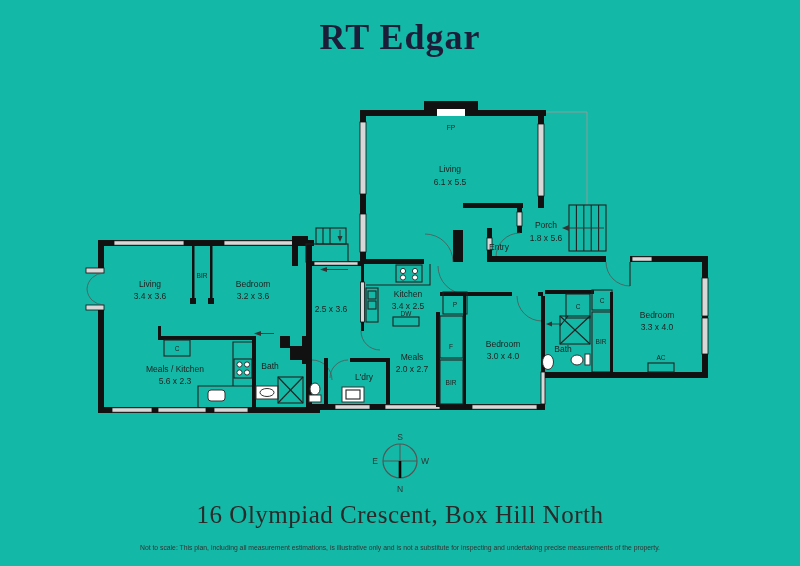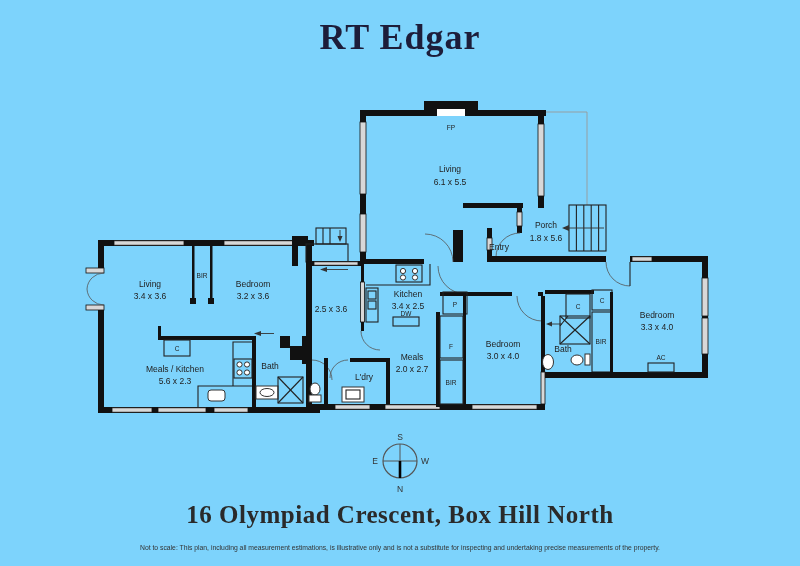--- a/index.html
+++ b/index.html
@@ -1,23 +1,23 @@
 <!DOCTYPE html>
 <html><head>
 <meta charset="utf-8">
 <style>
   html,body{margin:0;padding:0;background:#fff;}
-  .page{position:relative;width:800px;height:566px;background:#7dd3fc;overflow:hidden;
+  .page{position:relative;width:800px;height:566px;background:#14b8a6;overflow:hidden;
         font-family:"Liberation Sans",sans-serif;}
   .logo{position:absolute;top:16px;left:0;width:800px;text-align:center;
         font-family:"Liberation Serif",serif;font-weight:700;font-size:36px;
         color:#1d1d3a;letter-spacing:1px;}
   .plan-svg{position:absolute;top:0;left:0;}
   .address{position:absolute;top:501px;left:0;width:800px;text-align:center;
-        font-family:"Liberation Serif",serif;font-weight:700;font-size:25px;
+        font-family:"Liberation Serif",serif;font-weight:400;font-size:25px;
         color:#2a2a2a;letter-spacing:0.5px;}
   .disclaimer{position:absolute;top:544px;left:0;width:800px;text-align:center;
         font-family:"Liberation Sans",sans-serif;font-size:6.8px;color:#333;}
   
   .wall{fill:#111;}
   .win{fill:#d8d8d8;stroke:#111;stroke-width:0.8;}
   .thin{stroke:#222;stroke-width:1.1;fill:none;}
   .arc{stroke:#555;stroke-width:0.8;fill:none;}
   .fix{stroke:#333;stroke-width:1;fill:#fff;}
   .roof{stroke:#999;stroke-width:0.9;fill:none;}

